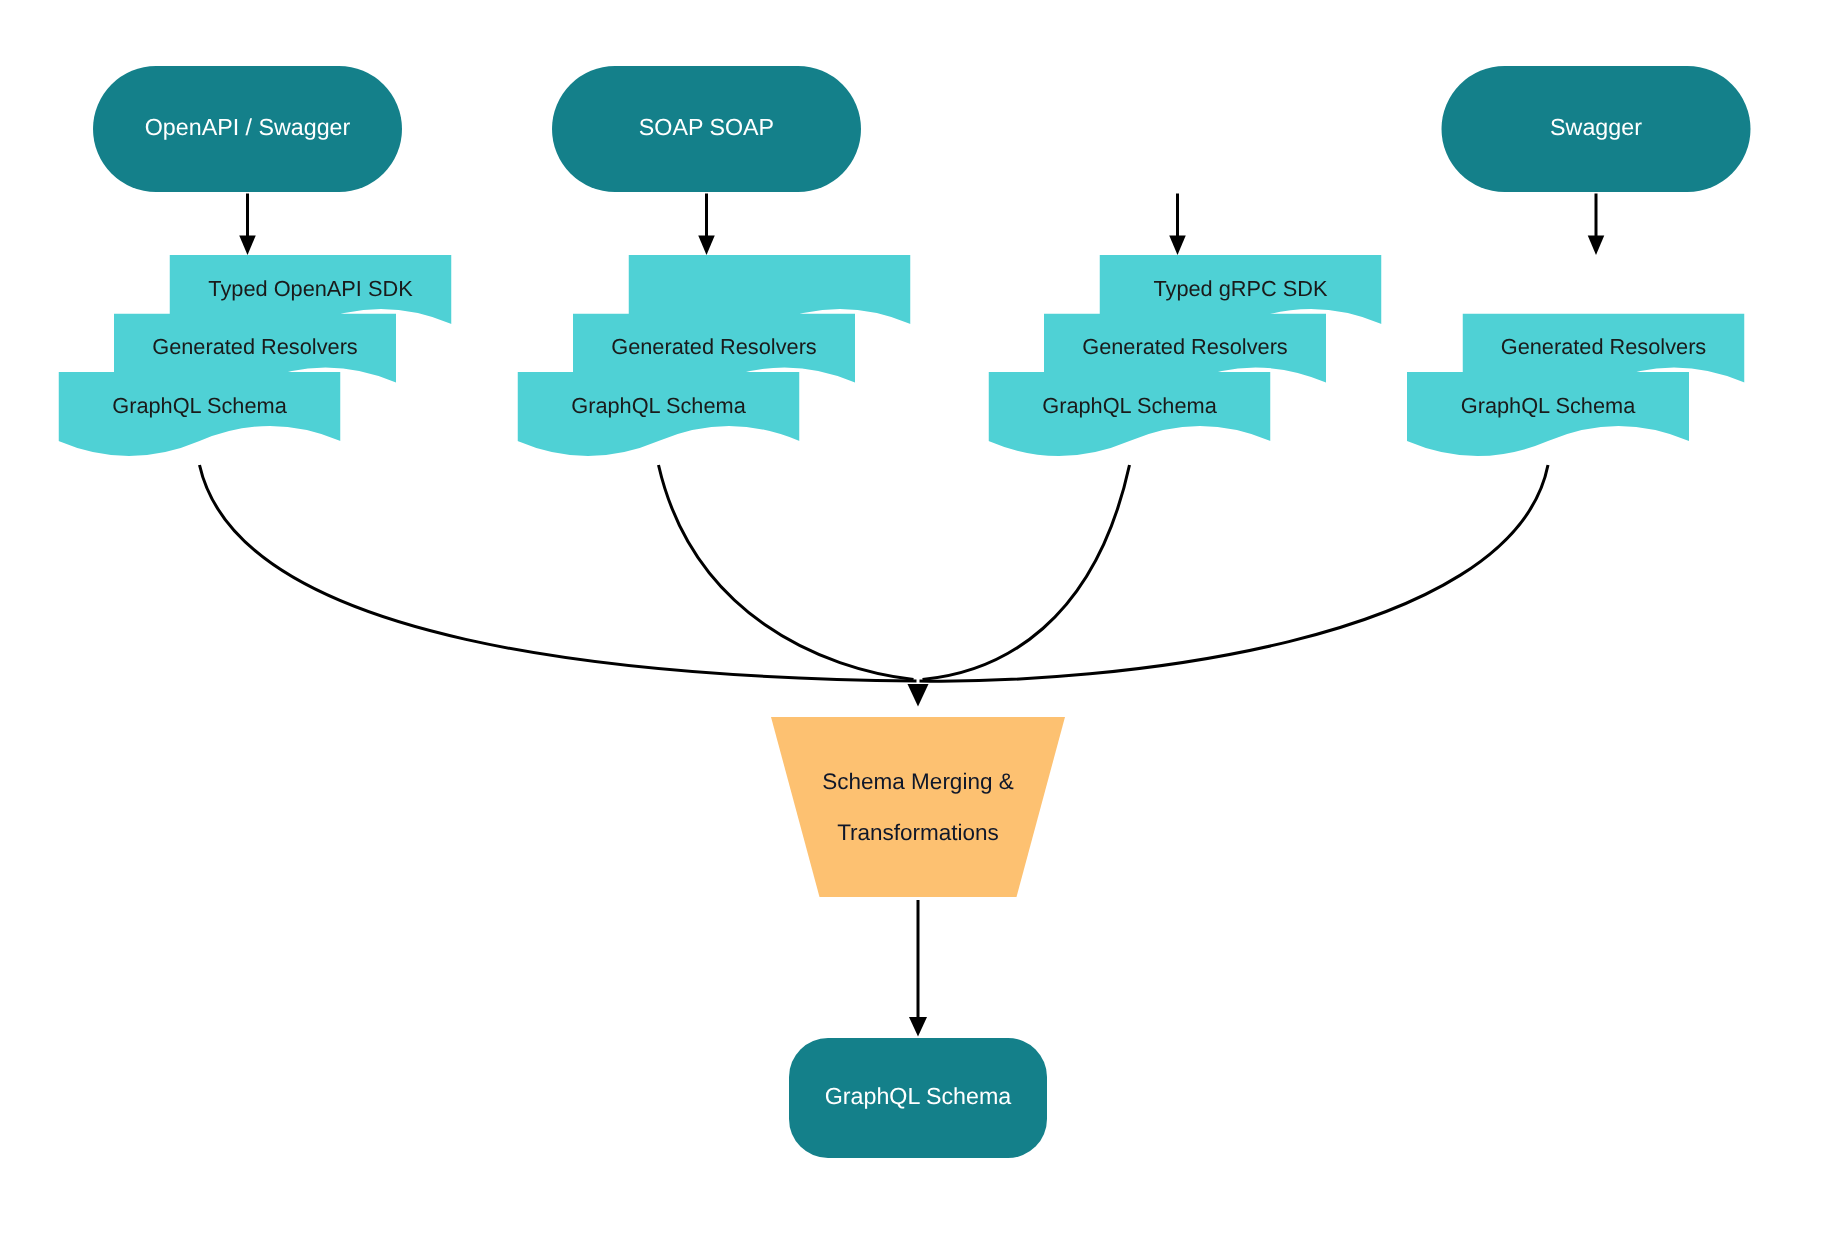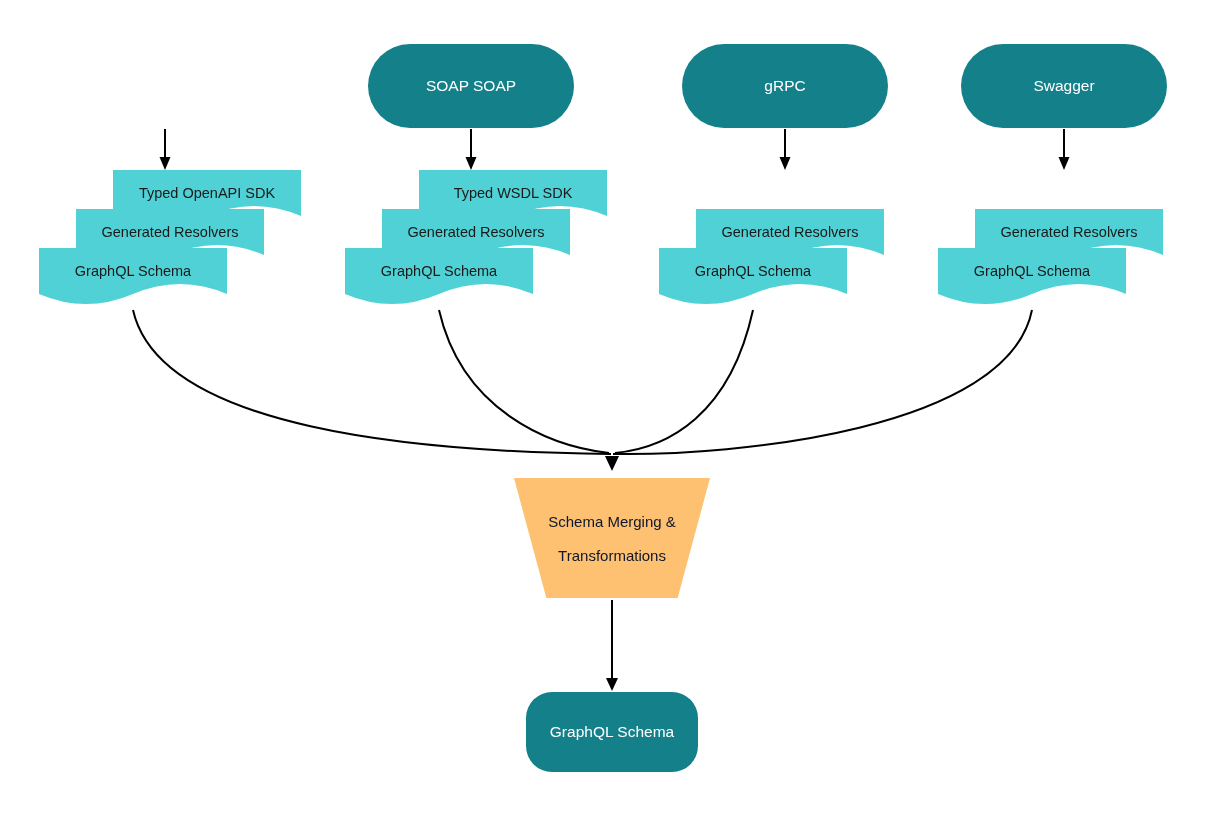--- a/index.html
+++ b/index.html
@@ -105,20 +105,23 @@
     <path class="flow" d="M133,310 C160,430 420,452 611,454"></path>
     <path class="flow" d="M439,310 C462,410 548,446 609,453"></path>
     <path class="flow" d="M753,310 C730,415 668,448 615,453"></path>
     <path class="flow" d="M1032,310 C1008,430 735,456 613,454"></path>
     <polygon class="head" points="605,456 619,456 612,471"></polygon>
 
     <path class="flow" d="M612,600 L612,679"></path>
     <polygon class="head" points="606,678 618,678 612,691"></polygon>
   </svg>
 
+  <div class="pill" style="left:62px; top:44px;">
+    <span>OpenAPI / Swagger</span>
+  </div>
   <div class="doc" style="left:113px; top:170px; z-index:1;">
     <svg viewBox="0 0 188 66" preserveAspectRatio="none">
       <path class="doc-shape" d="M0,0 H188 V46 Q141,26 94,46 Q47,66 0,46 Z"></path>
     </svg>
     <span class="doc-label">Typed OpenAPI SDK</span>
   </div>
   <div class="doc" style="left:76px; top:209px; z-index:2;">
     <svg viewBox="0 0 188 66" preserveAspectRatio="none">
       <path class="doc-shape" d="M0,0 H188 V46 Q141,26 94,46 Q47,66 0,46 Z"></path>
     </svg>
@@ -131,37 +134,39 @@
     <span class="doc-label">GraphQL Schema</span>
   </div>
 
   <div class="pill" style="left:368px; top:44px;">
     <span>SOAP SOAP</span>
   </div>
   <div class="doc" style="left:419px; top:170px; z-index:1;">
     <svg viewBox="0 0 188 66" preserveAspectRatio="none">
       <path class="doc-shape" d="M0,0 H188 V46 Q141,26 94,46 Q47,66 0,46 Z"></path>
     </svg>
-    <span class="doc-label">Typed WSDL SDK</span>
   </div>
   <div class="doc" style="left:382px; top:209px; z-index:2;">
     <svg viewBox="0 0 188 66" preserveAspectRatio="none">
       <path class="doc-shape" d="M0,0 H188 V46 Q141,26 94,46 Q47,66 0,46 Z"></path>
     </svg>
     <span class="doc-label">Generated Resolvers</span>
   </div>
   <div class="doc" style="left:345px; top:248px; z-index:3;">
     <svg viewBox="0 0 188 66" preserveAspectRatio="none">
       <path class="doc-shape" d="M0,0 H188 V46 Q141,26 94,46 Q47,66 0,46 Z"></path>
     </svg>
     <span class="doc-label">GraphQL Schema</span>
   </div>
 
-  <div class="pill" style="left:682px; top:44px;">
-    <span>gRPC</span>
+  <div class="doc" style="left:733px; top:170px; z-index:1;">
+    <svg viewBox="0 0 188 66" preserveAspectRatio="none">
+      <path class="doc-shape" d="M0,0 H188 V46 Q141,26 94,46 Q47,66 0,46 Z"></path>
+    </svg>
+    <span class="doc-label">Typed gRPC SDK</span>
   </div>
   <div class="doc" style="left:696px; top:209px; z-index:2;">
     <svg viewBox="0 0 188 66" preserveAspectRatio="none">
       <path class="doc-shape" d="M0,0 H188 V46 Q141,26 94,46 Q47,66 0,46 Z"></path>
     </svg>
     <span class="doc-label">Generated Resolvers</span>
   </div>
   <div class="doc" style="left:659px; top:248px; z-index:3;">
     <svg viewBox="0 0 188 66" preserveAspectRatio="none">
       <path class="doc-shape" d="M0,0 H188 V46 Q141,26 94,46 Q47,66 0,46 Z"></path>

